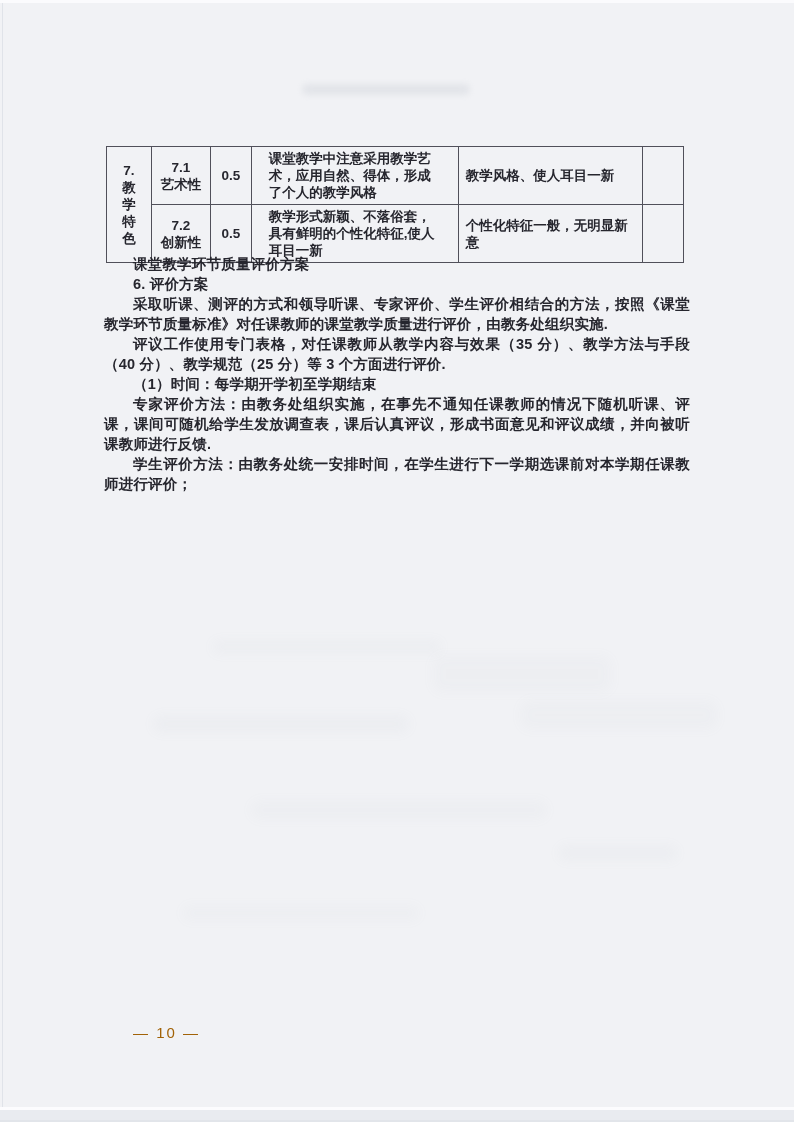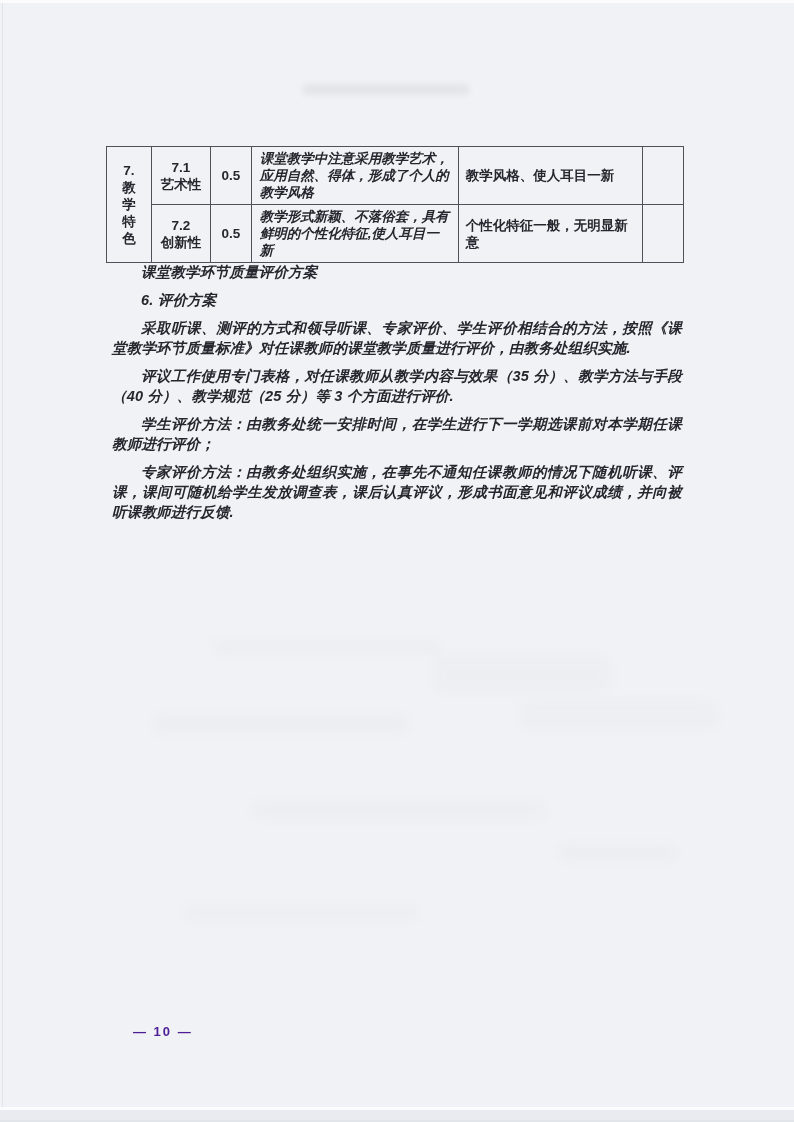--- a/index.html
+++ b/index.html
@@ -58,48 +58,47 @@
   .col-score   { width: 40px; }
   .col-criteria{ width: 203px; }
   .col-rating  { width: 181px; }
   .col-blank   { width: 40px; }
   td.cell-group {
     text-align: center;
     padding: 4px 12px;
     word-break: break-all;
   }
   td.cell-code, td.cell-score { text-align: center; }
-  td.cell-criteria { padding: 3px 8px; font-style: italic; }
+  td.cell-criteria { padding: 3px 17px; }
   td.cell-rating   { padding: 3px 7px; }
 
   
   .doc-body {
     position: absolute;
     left: 104px;
     top: 254px;
     width: 586px;
     font-size: 14.5px;
     font-weight: 600;
     line-height: 20px;
     letter-spacing: 0.2px;
   }
   .para {
     text-indent: 2em;
     text-align: justify;
-    margin: 8px;
-    font-style: italic;
+    margin: 0;
   }
 
   .page-number {
     position: absolute;
     left: 133px;
     top: 1024px;
-    font-size: 13px;
-    font-weight: 700;
-    color: #4c1d95;
+    font-size: 15px;
+    font-weight: 400;
+    color: #a16207;
     letter-spacing: 2px;
   }
 
   
   .smudge {
     position: absolute;
     background: #98a0ae;
     border-radius: 10px;
     filter: blur(6px);
   }
@@ -157,22 +156,23 @@
         <td class="cell-blank"></td>
       </tr>
     </tbody>
   </table>
 
   <div class="doc-body">
     <p class="para">课堂教学环节质量评价方案</p>
     <p class="para">6. 评价方案</p>
     <p class="para">采取听课、测评的方式和领导听课、专家评价、学生评价相结合的方法，按照《课堂教学环节质量标准》对任课教师的课堂教学质量进行评价，由教务处组织实施.</p>
     <p class="para">评议工作使用专门表格，对任课教师从教学内容与效果（35 分）、教学方法与手段（40 分）、教学规范（25 分）等 3 个方面进行评价.</p>
+    <p class="para">（1）时间：每学期开学初至学期结束</p>
+    <p class="para">专家评价方法：由教务处组织实施，在事先不通知任课教师的情况下随机听课、评课，课间可随机给学生发放调查表，课后认真评议，形成书面意见和评议成绩，并向被听课教师进行反馈.</p>
     <p class="para">学生评价方法：由教务处统一安排时间，在学生进行下一学期选课前对本学期任课教师进行评价；</p>
-    <p class="para">专家评价方法：由教务处组织实施，在事先不通知任课教师的情况下随机听课、评课，课间可随机给学生发放调查表，课后认真评议，形成书面意见和评议成绩，并向被听课教师进行反馈.</p>
   </div>
 
   <div class="smudge s1"></div>
   <div class="smudge s2"></div>
   <div class="smudge s3"></div>
   <div class="smudge s4"></div>
   <div class="smudge s5"></div>
   <div class="smudge s6"></div>
   <div class="smudge s7"></div>
 

